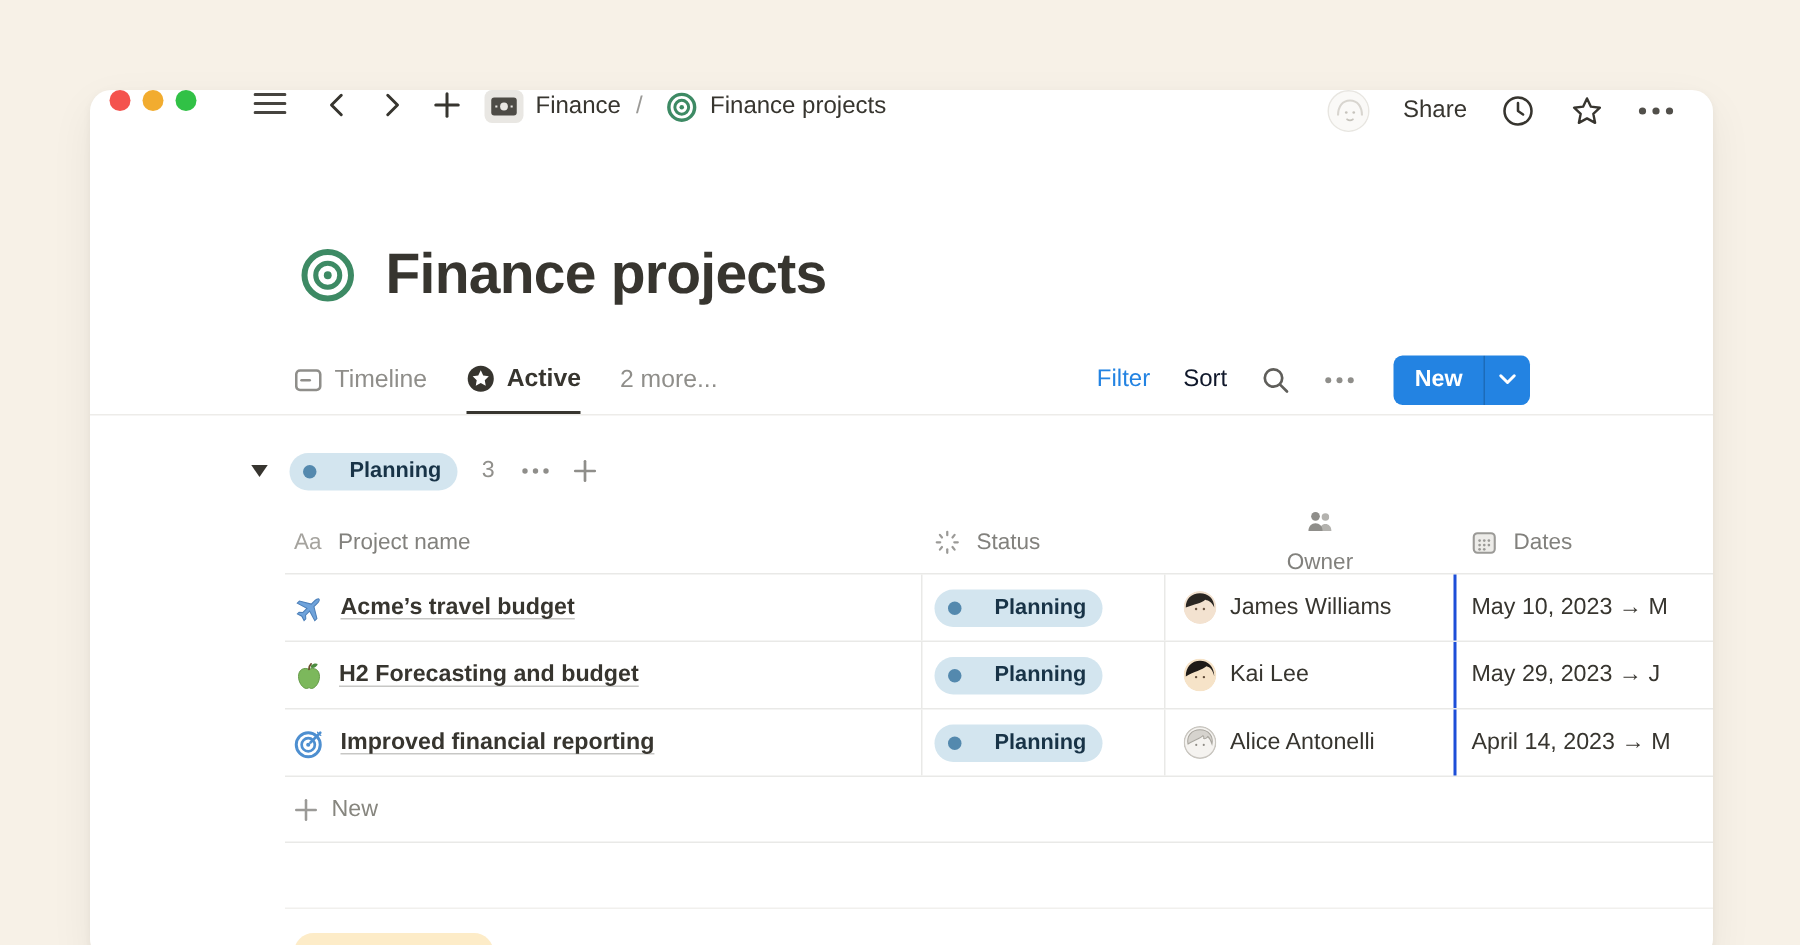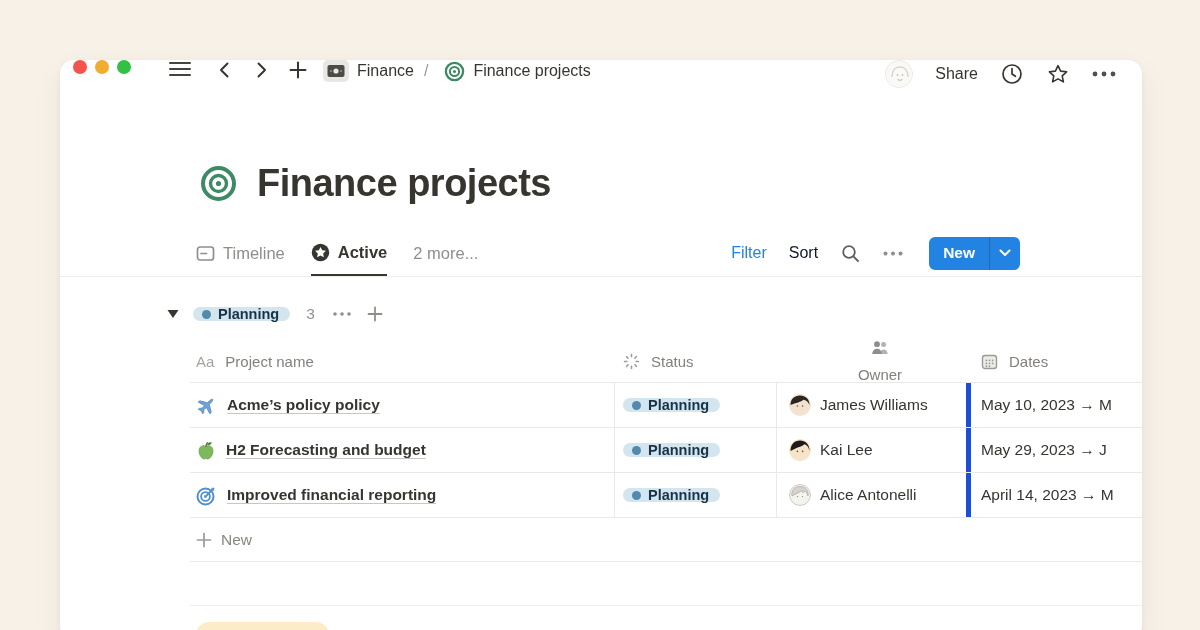--- a/index.html
+++ b/index.html
@@ -38,39 +38,39 @@
   .tab.inactive, .more-tabs { color:#8F8E8A; font-weight:400; }
   .more-tabs { font-size:16.5px; cursor:pointer; }
   .view-controls { position:absolute; top:170px; height:46px; right:122px; display:flex; align-items:center; gap:22px; }
   .filter { font-size:16px; cursor:pointer; }
   .sort { font-size:16px; color:#0f172a; cursor:pointer; }
   .new-btn { display:flex; align-items:stretch; height:33px; border-radius:6px; overflow:hidden; cursor:pointer; margin-left:4px; }
   .new-btn-label { color:#fff; font-size:15.5px; font-weight:700; display:flex; align-items:center; padding:0 14px; }
   .new-btn-caret { display:flex; align-items:center; padding:0 9px; border-left:1px solid rgba(0,0,0,.18); }
   
   .group-row { position:absolute; left:107px; top:238px; height:32px; display:flex; align-items:center; }
-  .pill { display:inline-flex; align-items:center; gap:7px; height:14px; padding:0 11px 0 9px; border-radius:13px; font-size:14.5px; font-weight:600; }
+  .pill { display:inline-flex; align-items:center; gap:22px; height:25px; padding:0 11px 0 9px; border-radius:13px; font-size:14.5px; font-weight:600; }
   .pill .dot { width:9px; height:9px; border-radius:50%; }
   .group-count { font-size:15.5px; color:#91908C; margin-left:16px; }
   .group-dots { margin-left:18px; cursor:pointer; }
   .group-plus { margin-left:16px; cursor:pointer; }
   
   .table { position:absolute; left:130px; top:280px; right:0; }
   .thead { display:flex; height:42px; align-items:center; color:#82817D; font-size:15px; }
   .th { display:flex; align-items:center; gap:11px; }
   .th-name  { width:425px; padding-left:6px; }
   .th-status{ width:162px; padding-left:8px; }
   .th-owner { width:194px; padding-left:12px;flex-direction:column; }
   .th-dates { flex:1; padding-left:10px; }
   .aa { color:#A5A39E; font-size:15px; }
   .trow { display:flex; height:45px; align-items:stretch; border-top:1px solid #E9E9E7; }
   .td { display:flex; align-items:center; }
   .td-name  { width:425px; padding-left:6px; gap:10px; border-right:1px solid #E9E9E7; }
   .td-status{ width:162px; padding-left:8px; border-right:1px solid #E9E9E7; }
-  .td-owner { width:194px; padding-left:12px; gap:9px; border-right:5px solid #1d4ed8; font-size:15.5px; }
+  .td-owner { width:194px; padding-left:12px; gap:9px; border-right:2px solid #1d4ed8; font-size:15.5px; }
   .td-dates { flex:1; padding-left:10px; font-size:15.5px; white-space:nowrap; overflow:hidden; }
   .proj-name { font-size:15.5px; font-weight:600; color:#37352F; text-decoration:underline; text-decoration-color:rgba(55,53,47,.28); text-underline-offset:3px; cursor:pointer; }
   .owner-avatar { width:22px; height:22px; border-radius:50%; overflow:hidden; flex:0 0 auto; }
   .new-row { display:flex; align-items:center; height:45px; gap:9px; padding-left:6px; color:#87867F; font-size:15.5px; border-top:1px solid #E9E9E7; border-bottom:1px solid #E9E9E7; cursor:pointer; }
   .section-divider { position:absolute; left:130px; right:0; top:545px; height:1px; background:#F1F0ED; }
   .next-group-pill { position:absolute; left:136px; top:562px; width:133px; height:26px; border-radius:13px; }
   svg { display:block; }
 </style>
 </head>
 <body>
@@ -311,21 +311,21 @@
 
     <div class="trow">
       <div class="td td-name">
         <span>
           <svg width="21" height="21" viewBox="0 0 21 21">
               <g transform="rotate(45 10.5 10.5)">
                 <path d="M10.5 1.8c.75 0 1.25 1.9 1.25 3.6v2.4l7 4.2v2l-7-2.1v3.8l1.9 1.7v1.6l-3.15-1-3.15 1v-1.6l1.9-1.7V11.9l-7 2.1v-2l7-4.2V5.4c0-1.7.5-3.6 1.25-3.6z" fill="#6FA3DB" stroke="#4C7FB8" stroke-width=".7"></path>
               </g>
             </svg>
         </span>
-        <span class="proj-name">Acme’s policy policy</span>
+        <span class="proj-name">Acme’s travel budget</span>
       </div>
       <div class="td td-status">
         <span class="pill" style="background:#D3E5EF;color:#183347">
           <span class="dot" style="background:#5489AE"></span>
           <span>Planning</span>
         </span>
       </div>
       <div class="td td-owner">
         <span class="owner-avatar">
           <svg width="22" height="22" viewBox="0 0 22 22">

